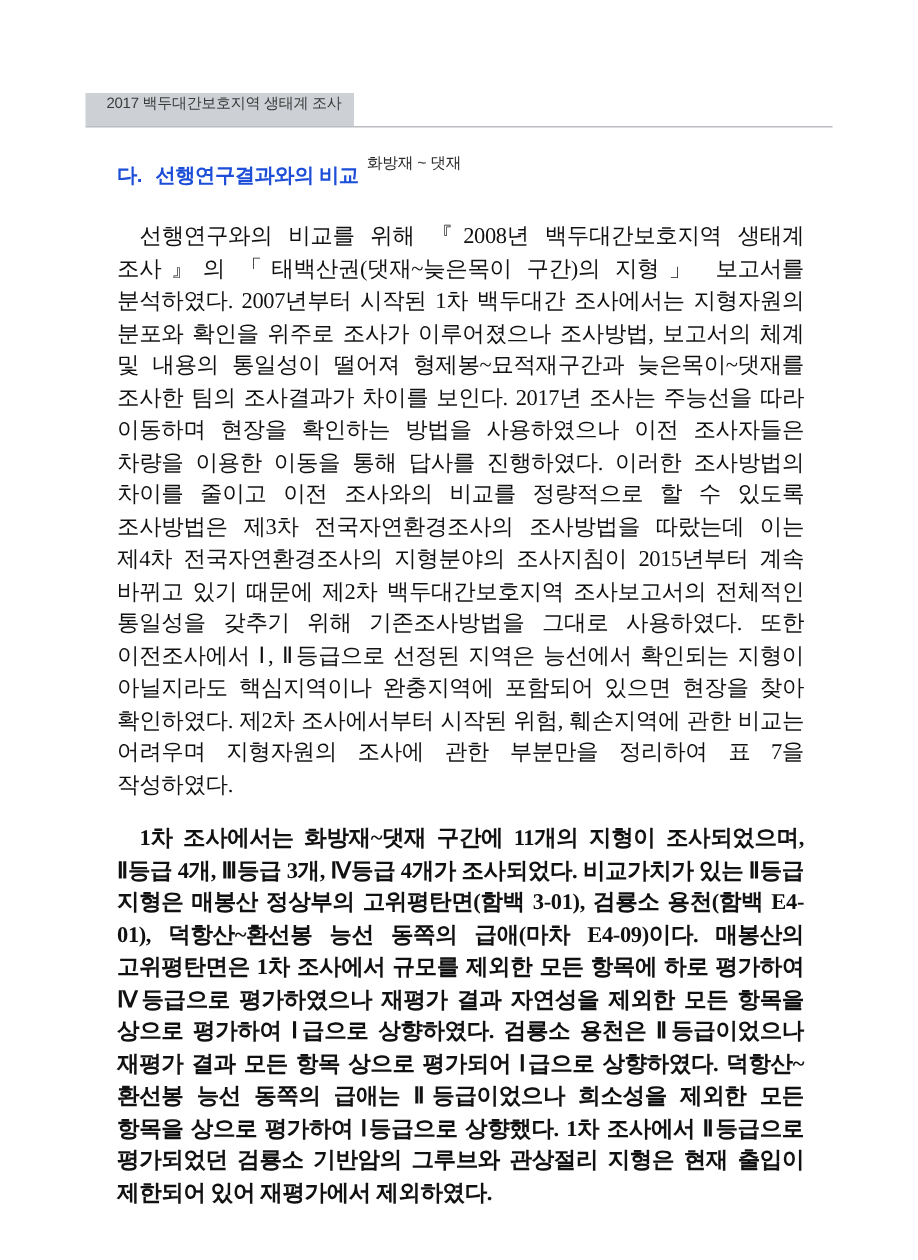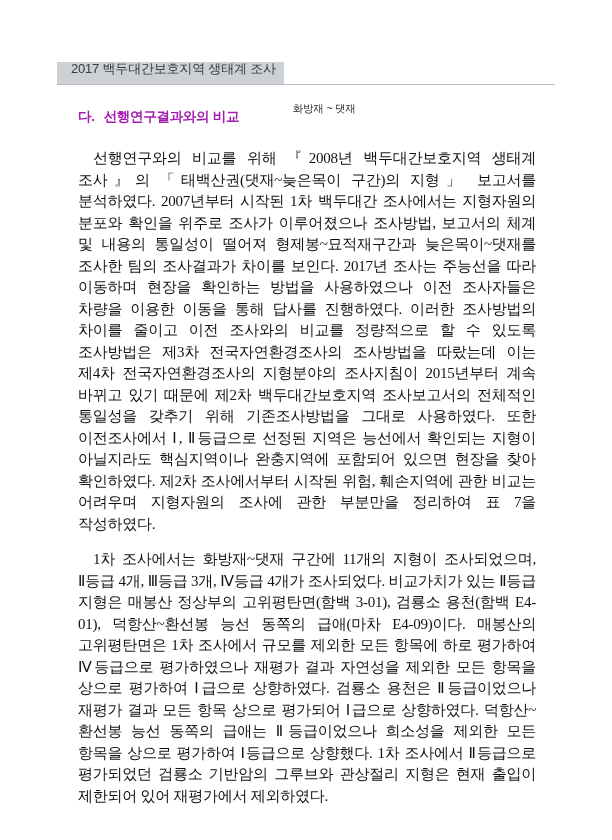--- a/index.html
+++ b/index.html
@@ -30,21 +30,21 @@
     left: 57px;
     right: 57px;
     height: 22px;
     display: flex;
     align-items: stretch;
   }
   .header-tab {
     background: #cdd0d4;
     color: #3a3a3a;
     font-family: "Liberation Sans", sans-serif;
-    font-size: 13px;
+    font-size: 10px;
     letter-spacing: -0.2px;
     display: flex;
     align-items: center;
     justify-content: flex-end;
     padding: 0 8px 8px 14px;
     min-width: 176px;
     box-sizing: border-box;
   }
   .header-sub {
     font-family: "Liberation Sans", sans-serif;
@@ -70,41 +70,42 @@
     position: absolute;
     top: 108px;
     left: 78px;
     width: 458px;
   }
 
   .section-title {
     font-family: "Liberation Sans", sans-serif;
     font-size: 13.5px;
     font-weight: bold;
-    color: #a21caf;
+    color: #1d4ed8;
     letter-spacing: -0.3px;
     margin: 0 0 22px 0;
   }
   .section-title .num {
     margin-right: 9px;
   }
 
   p.para {
     margin: 0 0 14px 0;
     font-size: 15px;
     line-height: 21.5px;
     text-align: justify;
     text-justify: inter-character;
     text-indent: 15px;
     letter-spacing: -0.25px;
     word-break: keep-all;
     color: #111111;
   }
   p.para:last-child {
     margin-bottom: 0;
+    font-weight: bold;
   }
 
   
   .footer {
     position: absolute;
     left: 78px;
     bottom: 52px;
     display: flex;
     align-items: baseline;
     gap: 6px;

